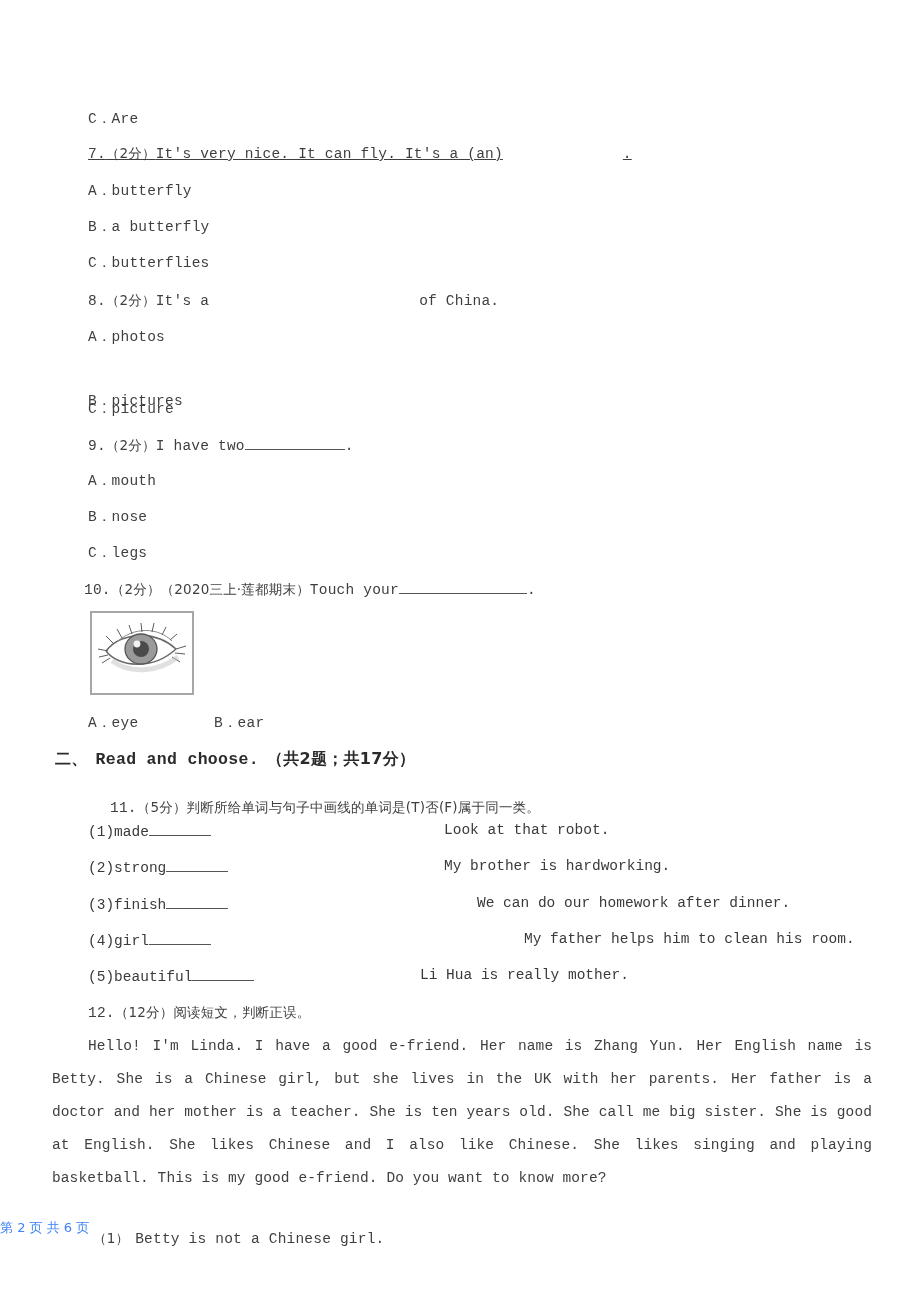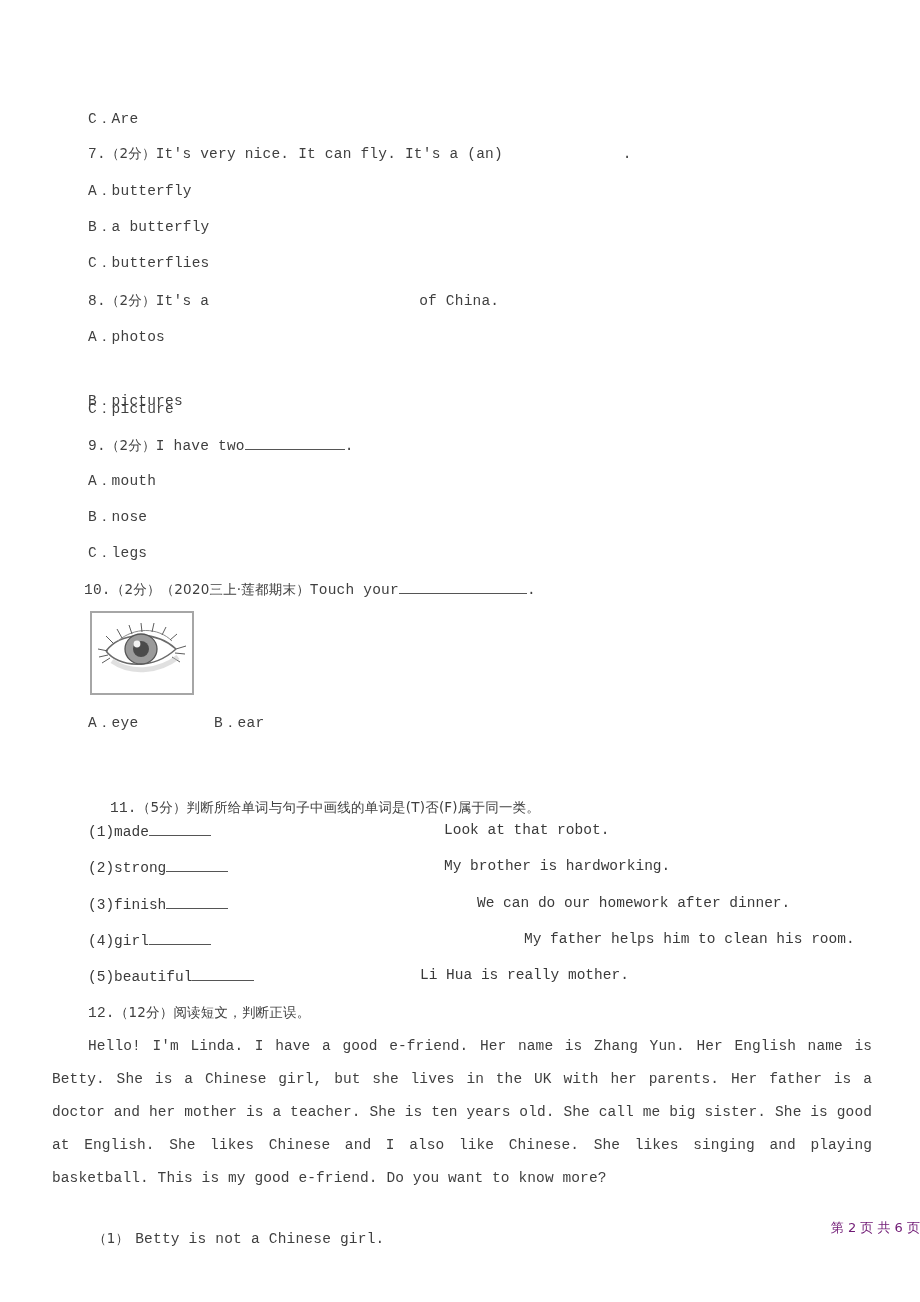--- a/index.html
+++ b/index.html
@@ -94,43 +94,43 @@
     text-align: justify;
     color: #3f3f3f;
     letter-spacing: 0.1px;
   }
 
   .footer {
     position: absolute;
     left: 0;
     top: 1203px;
     width: 920px;
-    text-align: right;
+    text-align: left;
     font-size: 13.5px;
-    color: #701a75;
+    color: #3b82f6;
     white-space: pre;
   }
   .footer .cn {
     font-family: "DejaVu Sans", "Liberation Sans", sans-serif;
     font-size: 13px;
   }
 
   .row-left  { position: absolute; white-space: pre; font-size: 14.5px; }
   .row-right { position: absolute; white-space: pre; font-size: 14.5px; }
 
   .gap-wide { display: inline-block; width: 120px; }
 </style>
 </head>
 <body>
 
 <div class="page">
 
   <div class="line opt" style="left:88px; top:94px;">C．Are</div>
 
-  <div class="line qhead" style="left:88px; top:128px;"><span>7.</span><span class="cn">（2分）</span><span>It's very nice. It can fly. It's a (an)</span><span class="gap-wide"></span><span>.</span></div>
+  <div class="line qhead" style="left:88px; top:128px;text-decoration:underline;"><span>7.</span><span class="cn">（2分）</span><span>It's very nice. It can fly. It's a (an)</span><span class="gap-wide"></span><span>.</span></div>
 
   <div class="line opt" style="left:88px; top:166px;">A．butterfly</div>
   <div class="line opt" style="left:88px; top:202px;">B．a butterfly</div>
   <div class="line opt" style="left:88px; top:238px;">C．butterflies</div>
 
   <div class="line qhead" style="left:88px; top:275px;"><span>8.</span><span class="cn">（2分）</span><span>It's a</span><span style="display:inline-block;width:210px;"></span><span>of China.</span></div>
 
   <div class="line opt" style="left:88px; top:312px;">A．photos</div>
   <div class="line opt" style="left:88px; top:348px;margin-top:28px;">B．pictures</div>
   <div class="line opt" style="left:88px; top:384px;">C．picture</div>
@@ -165,20 +165,21 @@
       <ellipse cx="49" cy="36" rx="8" ry="8" fill="#4a4a4a"></ellipse>
       <circle cx="45" cy="31" r="3.4" fill="#f2f2f2"></circle>
 
       <path d="M20 48 C40 62, 68 58, 86 44" stroke="#c2c2c2" stroke-width="5" fill="none" opacity="0.5"></path>
     </svg>
   </div>
 
   <div class="line opt" style="left:88px; top:698px;">A．eye</div>
   <div class="line opt" style="left:214px; top:698px;">B．ear</div>
 
+  <div class="section-title" style="left:55px; top:733px;"><span class="cnb">二、</span><span style="display:inline-block;width:8px;"></span><span>Read and choose.</span><span style="display:inline-block;width:8px;"></span><span class="cnb">（共2题；共17分）</span></div>
 
   <div class="line qhead" style="left:110px; top:782px;"><span>11.</span><span class="cn">（5分）</span><span class="cn">判断所给单词与句子中画线的单词是(T)否(F)属于同一类。</span></div>
 
   <div class="row-left" style="left:88px; top:806px;"><span>(1)made</span><span class="blank blank-sm"></span></div>
   <div class="row-right" style="left:444px; top:806px;">Look at that robot.</div>
 
   <div class="row-left" style="left:88px; top:842px;"><span>(2)strong</span><span class="blank blank-sm"></span></div>
   <div class="row-right" style="left:444px; top:842px;">My brother is hardworking.</div>
 
   <div class="row-left" style="left:88px; top:879px;"><span>(3)finish</span><span class="blank blank-sm"></span></div>

